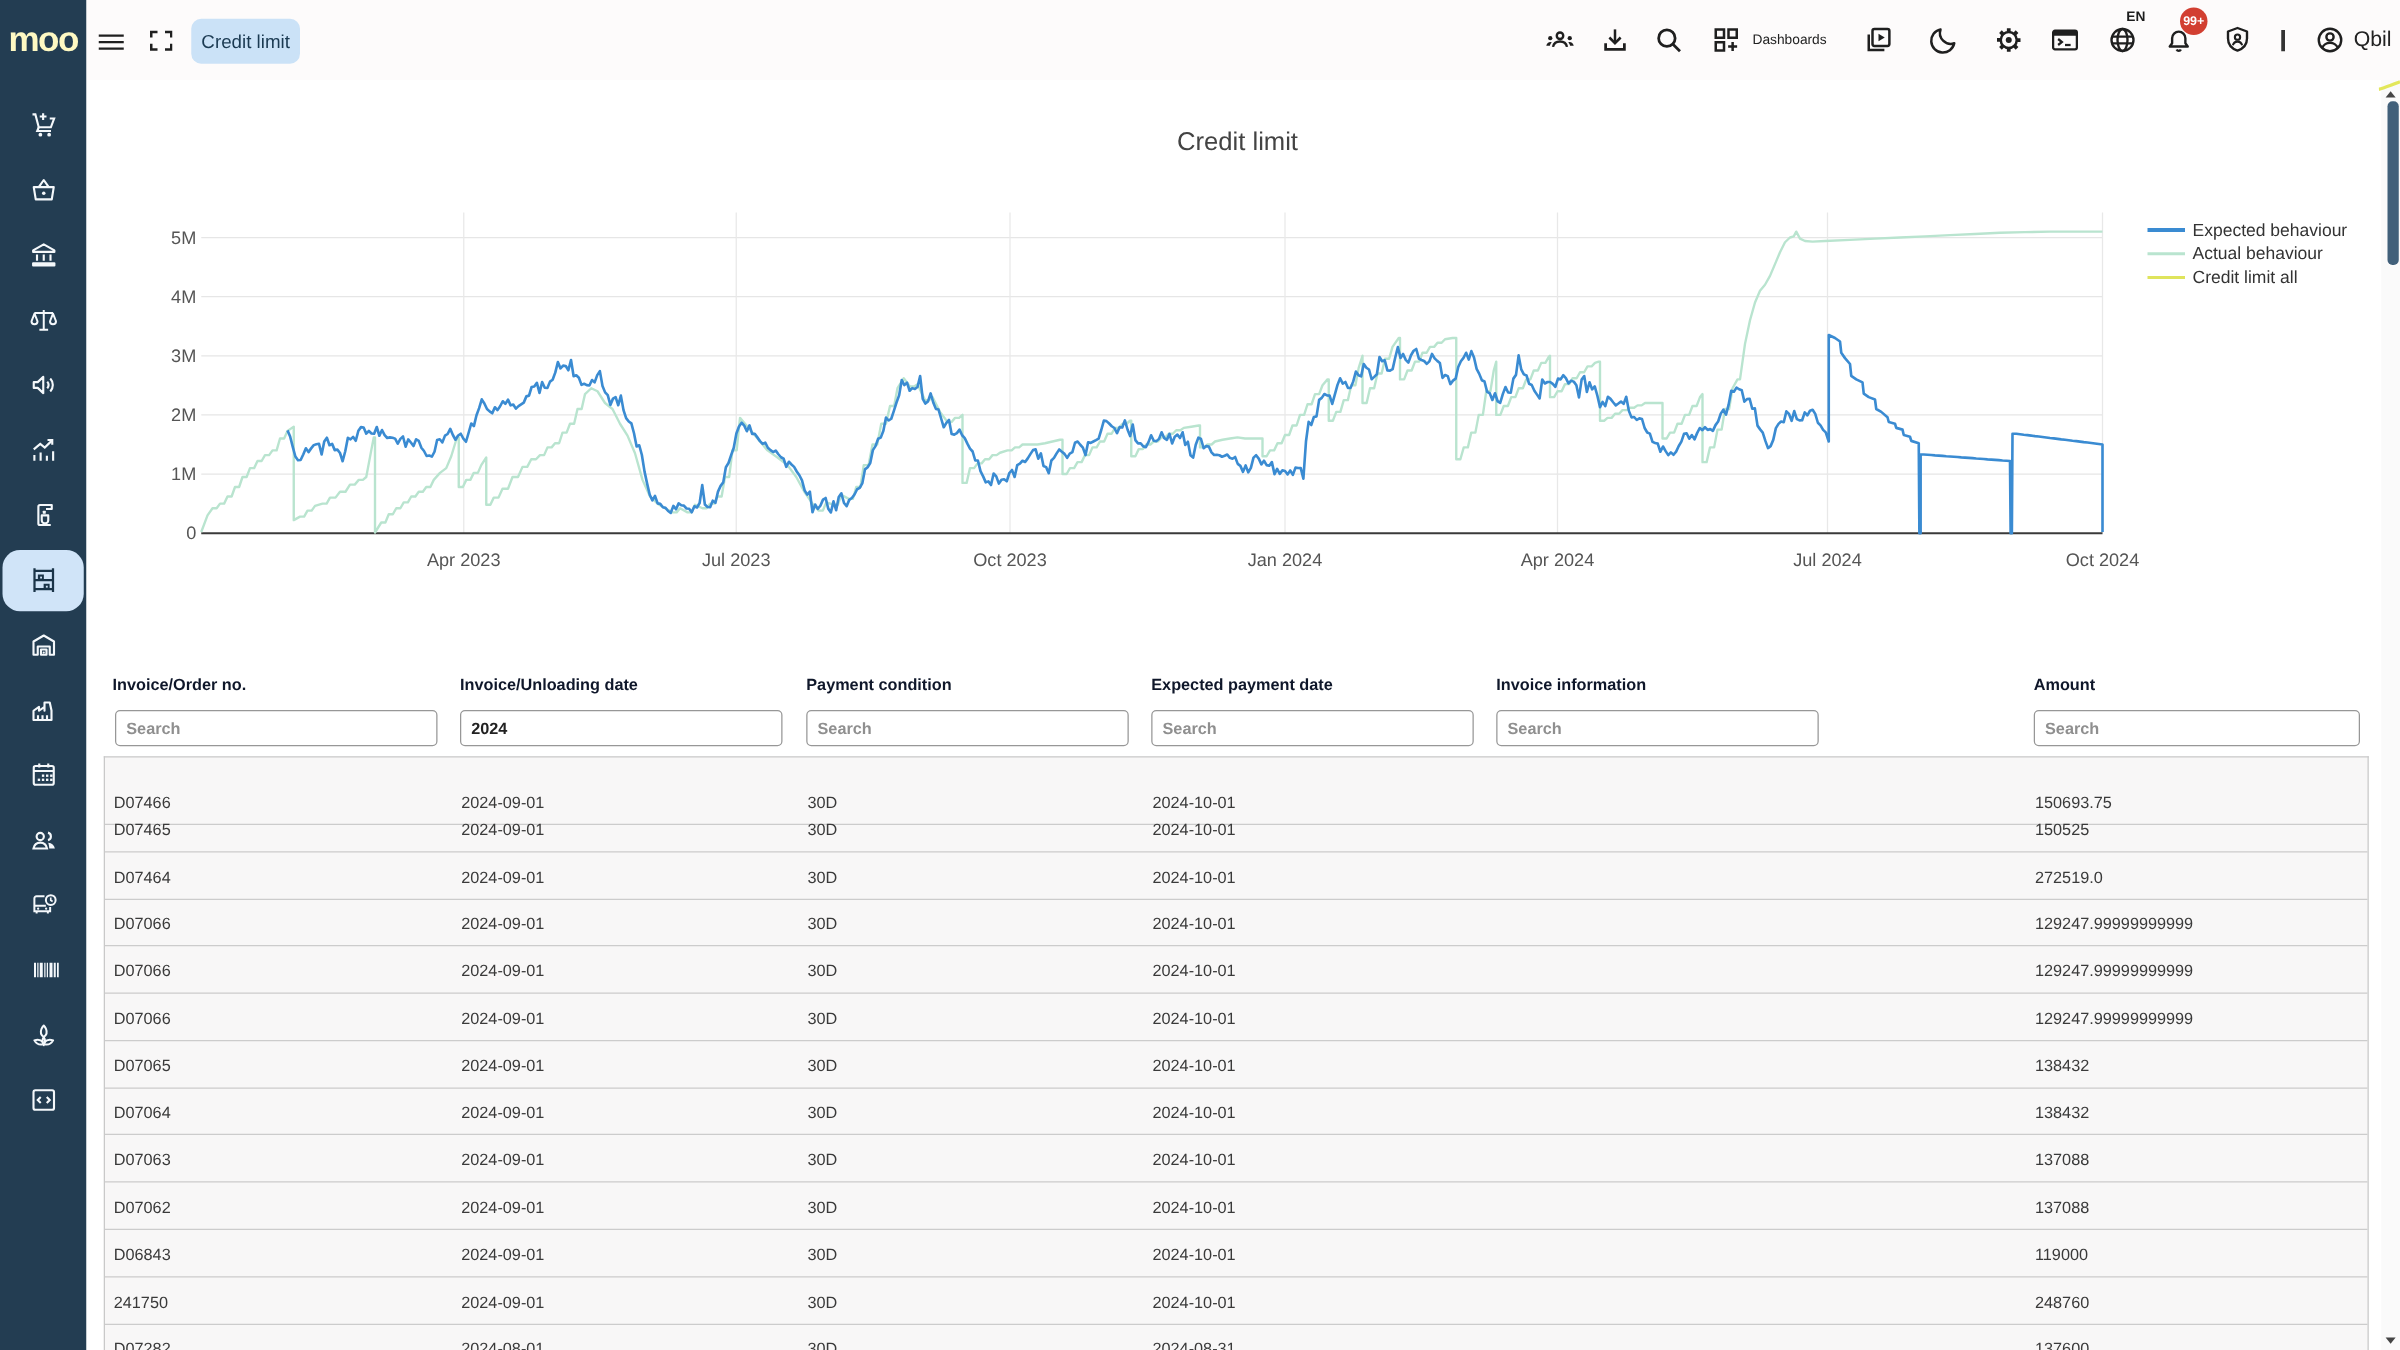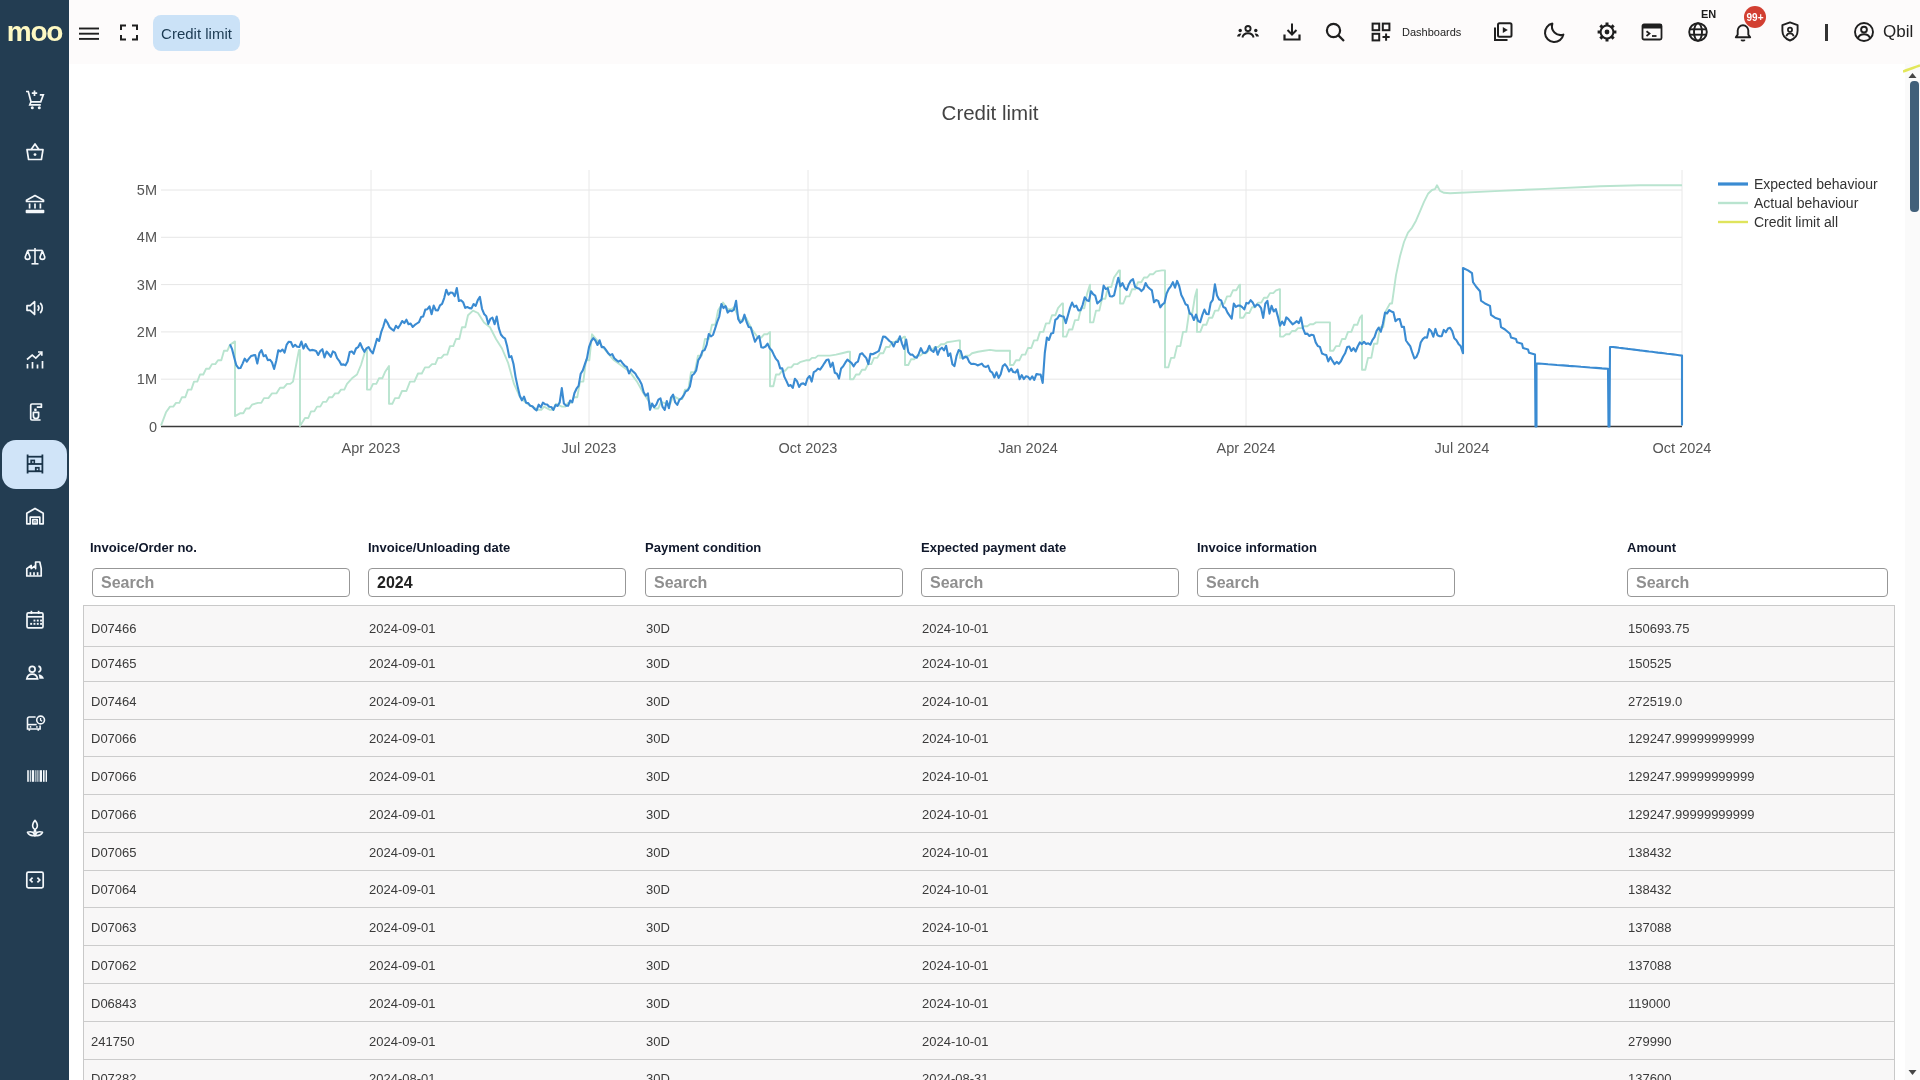--- a/index.html
+++ b/index.html
@@ -14,21 +14,21 @@
 #sidebar{position:absolute;left:0;top:64px;width:69px;height:1016px;background:#233d52;z-index:4}
 .sic{position:absolute;left:22.5px;width:24px;height:24px}
 #active{position:absolute;left:2px;top:376px;width:65px;height:49px;background:#d0e4f8;border-radius:14px}
 #chartsvg{position:absolute;left:0;top:0;z-index:1}
 #tablewrap{position:absolute;left:83px;top:605px;width:1812px;height:475px;background:#f8f7f7;
 border:1px solid #c9c9c9;border-bottom:none;z-index:1}
 .row{position:absolute;left:0;width:1810px;height:38px;border-bottom:1px solid #ccc;font-size:13px;color:#3a3a3a}
 .cell{position:absolute;top:12px;white-space:nowrap}
 .hdr{position:absolute;top:540px;font-size:13px;font-weight:bold;color:#0f172a;z-index:2}
 .sinput{position:absolute;top:568px;height:29px;background:#fff;border:1px solid #979797;border-radius:4px;
-font-size:16px;font-weight:bold;color:#8f8f8f;display:flex;align-items:center;padding-left:8px;z-index:2}
+font-size:13px;font-weight:bold;color:#8f8f8f;display:flex;align-items:center;padding-left:8px;z-index:2}
 #scrollbar{position:absolute;left:1905px;top:64px;width:15px;height:1016px;background:#fafafa;z-index:6}
 #thumb{position:absolute;left:4.5px;top:17px;width:9px;height:131px;background:#41607a;border-radius:4px}
 </style>
 </head>
 <body>
 <svg id="chartsvg" width="1920" height="605" viewBox="0 0 1920 605">
   <text x="990" y="120" text-anchor="middle" font-size="20.5" fill="#434343">Credit limit</text>
 <line x1="161" y1="379.2" x2="1682" y2="379.2" stroke="#e6e6e6" stroke-width="1"></line>
 <line x1="161" y1="331.9" x2="1682" y2="331.9" stroke="#e6e6e6" stroke-width="1"></line>
 <line x1="161" y1="284.6" x2="1682" y2="284.6" stroke="#e6e6e6" stroke-width="1"></line>
@@ -338,21 +338,21 @@
 <div class="hdr" style="left:1627px">Amount</div>
 
 <div class="sinput" style="left:92px;width:258px">Search</div>
 <div class="sinput" style="left:368px;width:258px;color:#222">2024</div>
 <div class="sinput" style="left:645px;width:258px">Search</div>
 <div class="sinput" style="left:921px;width:258px">Search</div>
 <div class="sinput" style="left:1197px;width:258px">Search</div>
 <div class="sinput" style="left:1627px;width:261px">Search</div>
 
 <div id="tablewrap">
-  <div class="row" style="top:3px">
+  <div class="row" style="top:16px">
       <div class="cell" style="left:7px">D07466</div>
       <div class="cell" style="left:285px">2024-09-01</div>
       <div class="cell" style="left:562px">30D</div>
       <div class="cell" style="left:838px">2024-10-01</div>
       <div class="cell" style="left:1544px">150693.75</div>
     </div>
 <div class="row" style="top:37.8px">
       <div class="cell" style="left:7px">D07465</div>
       <div class="cell" style="left:285px">2024-09-01</div>
       <div class="cell" style="left:562px">30D</div>
@@ -420,21 +420,21 @@
       <div class="cell" style="left:285px">2024-09-01</div>
       <div class="cell" style="left:562px">30D</div>
       <div class="cell" style="left:838px">2024-10-01</div>
       <div class="cell" style="left:1544px">119000</div>
     </div>
 <div class="row" style="top:415.5px">
       <div class="cell" style="left:7px">241750</div>
       <div class="cell" style="left:285px">2024-09-01</div>
       <div class="cell" style="left:562px">30D</div>
       <div class="cell" style="left:838px">2024-10-01</div>
-      <div class="cell" style="left:1544px">279990</div>
+      <div class="cell" style="left:1544px">248760</div>
     </div>
 <div class="row" style="top:453.2px">
       <div class="cell" style="left:7px">D07282</div>
       <div class="cell" style="left:285px">2024-08-01</div>
       <div class="cell" style="left:562px">30D</div>
       <div class="cell" style="left:838px">2024-08-31</div>
       <div class="cell" style="left:1544px">137600</div>
     </div>
 </div>
 

